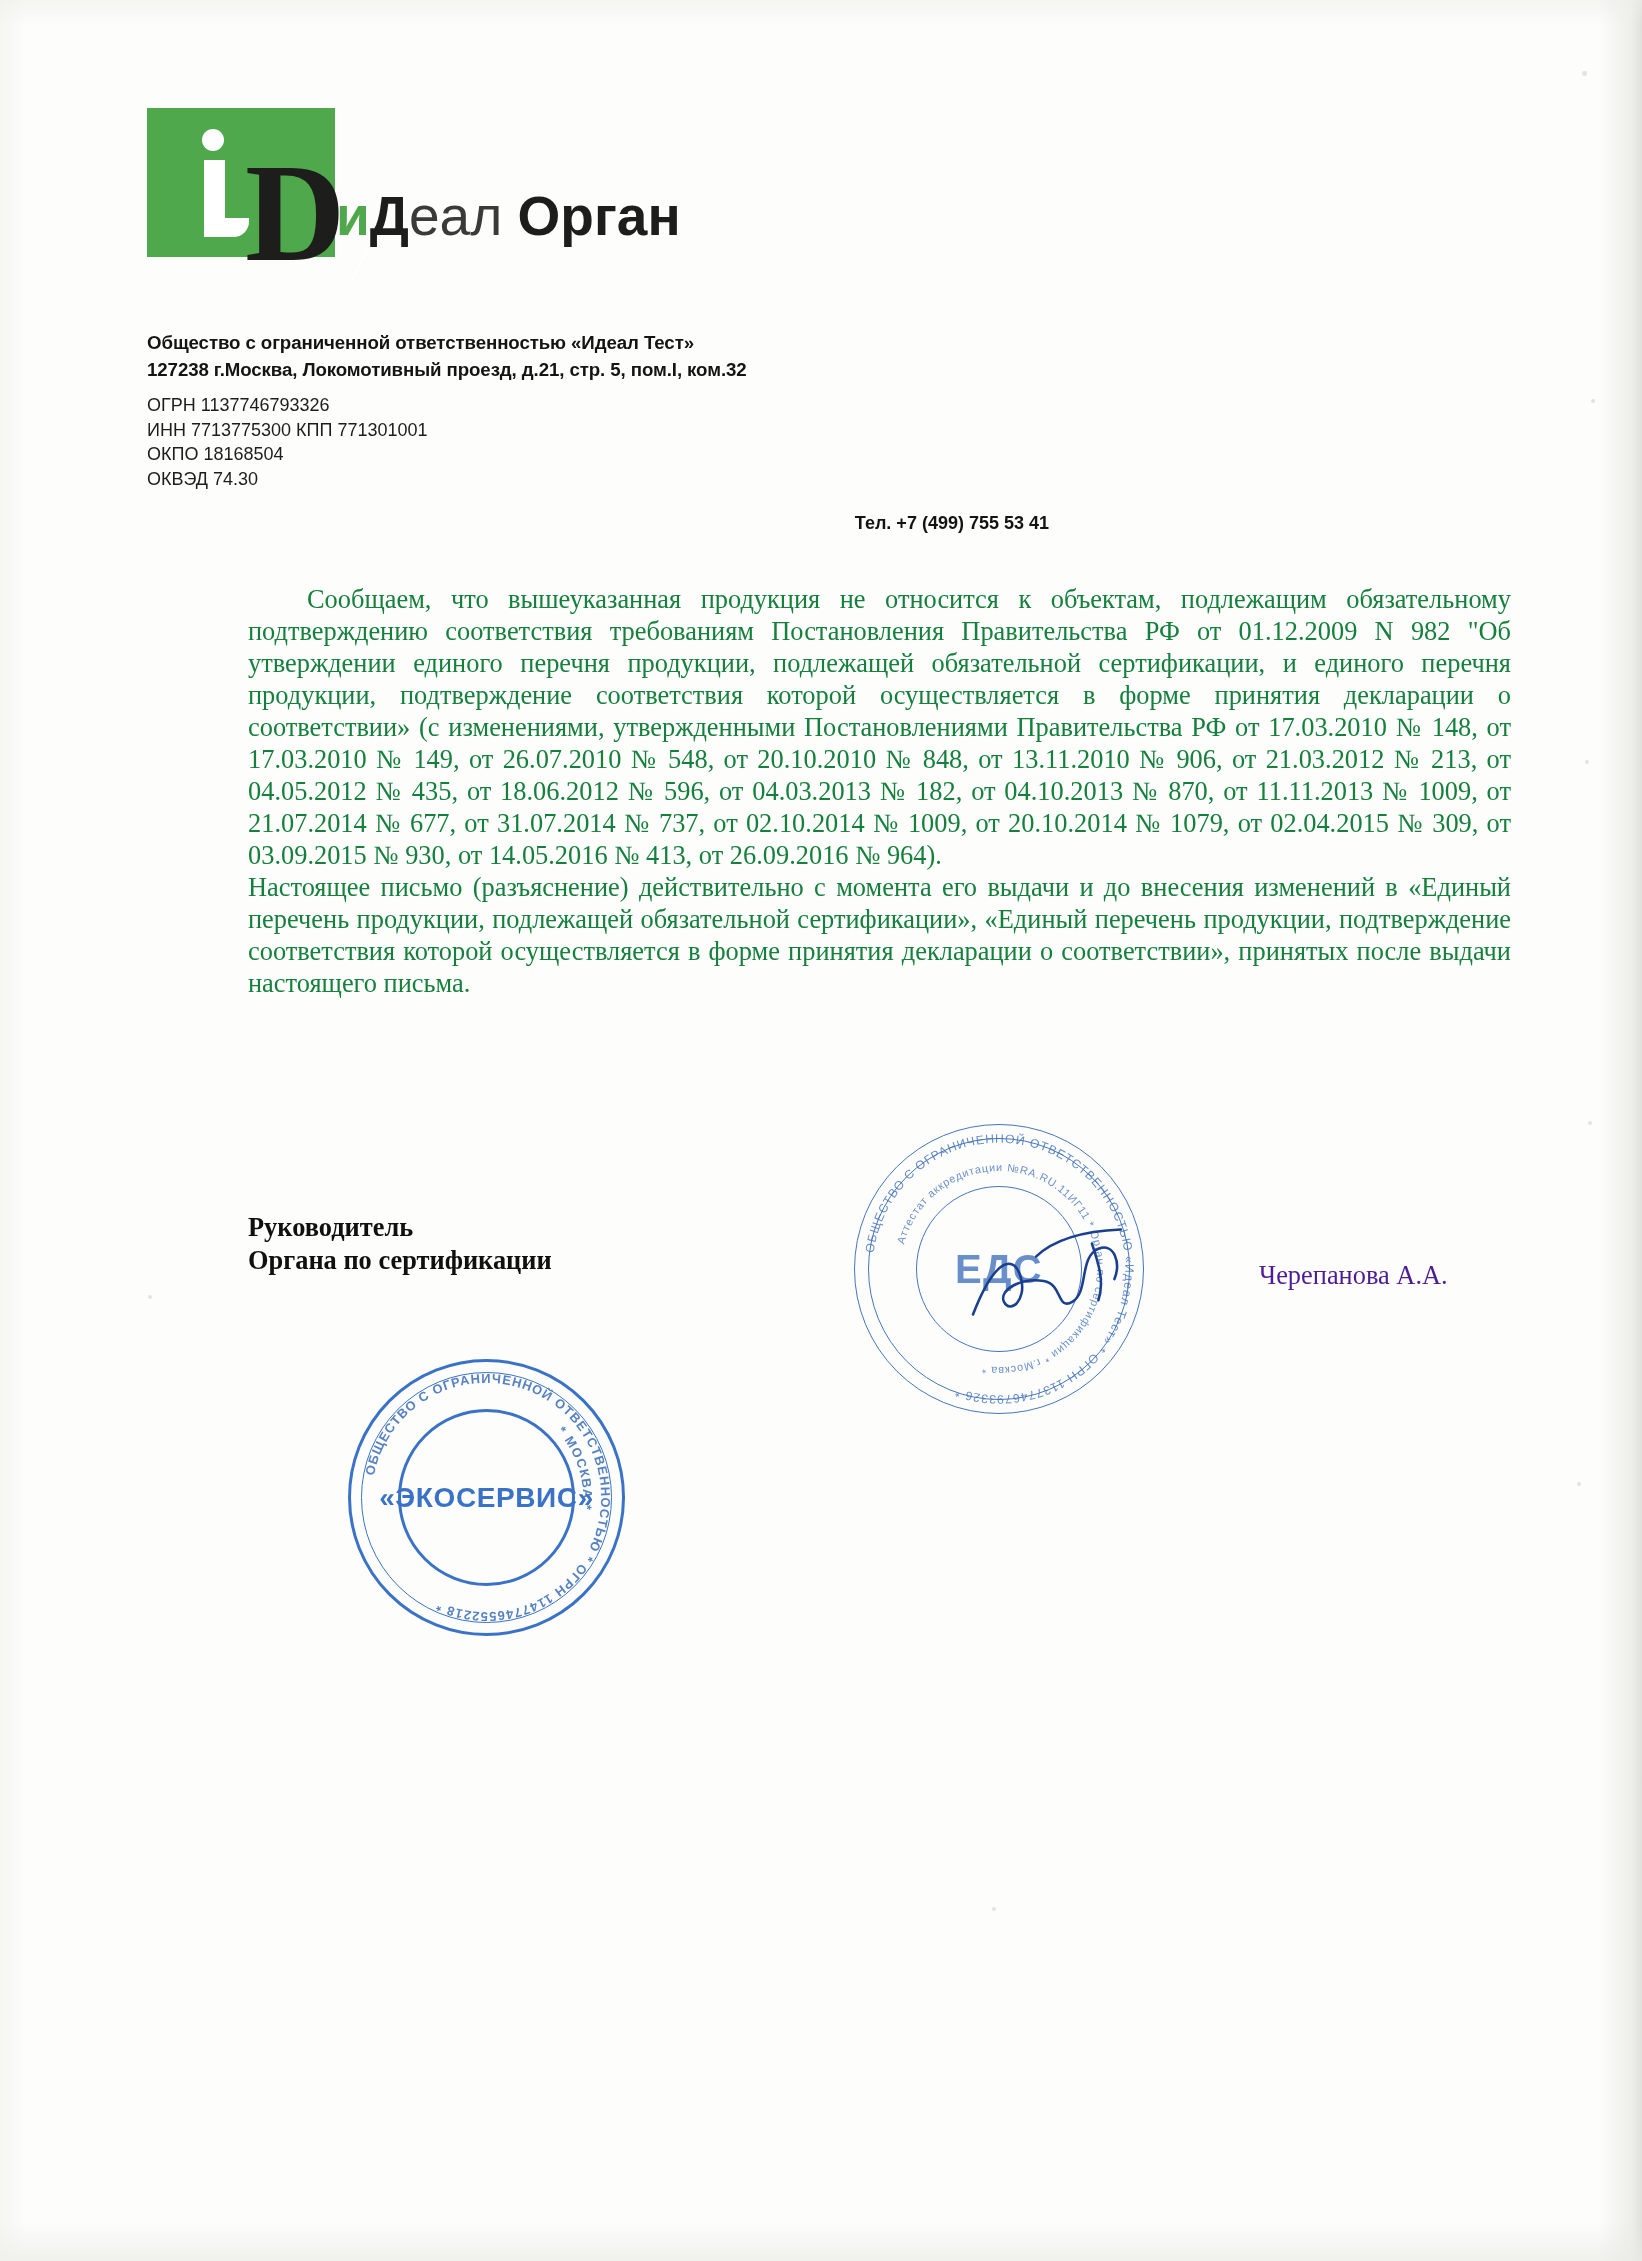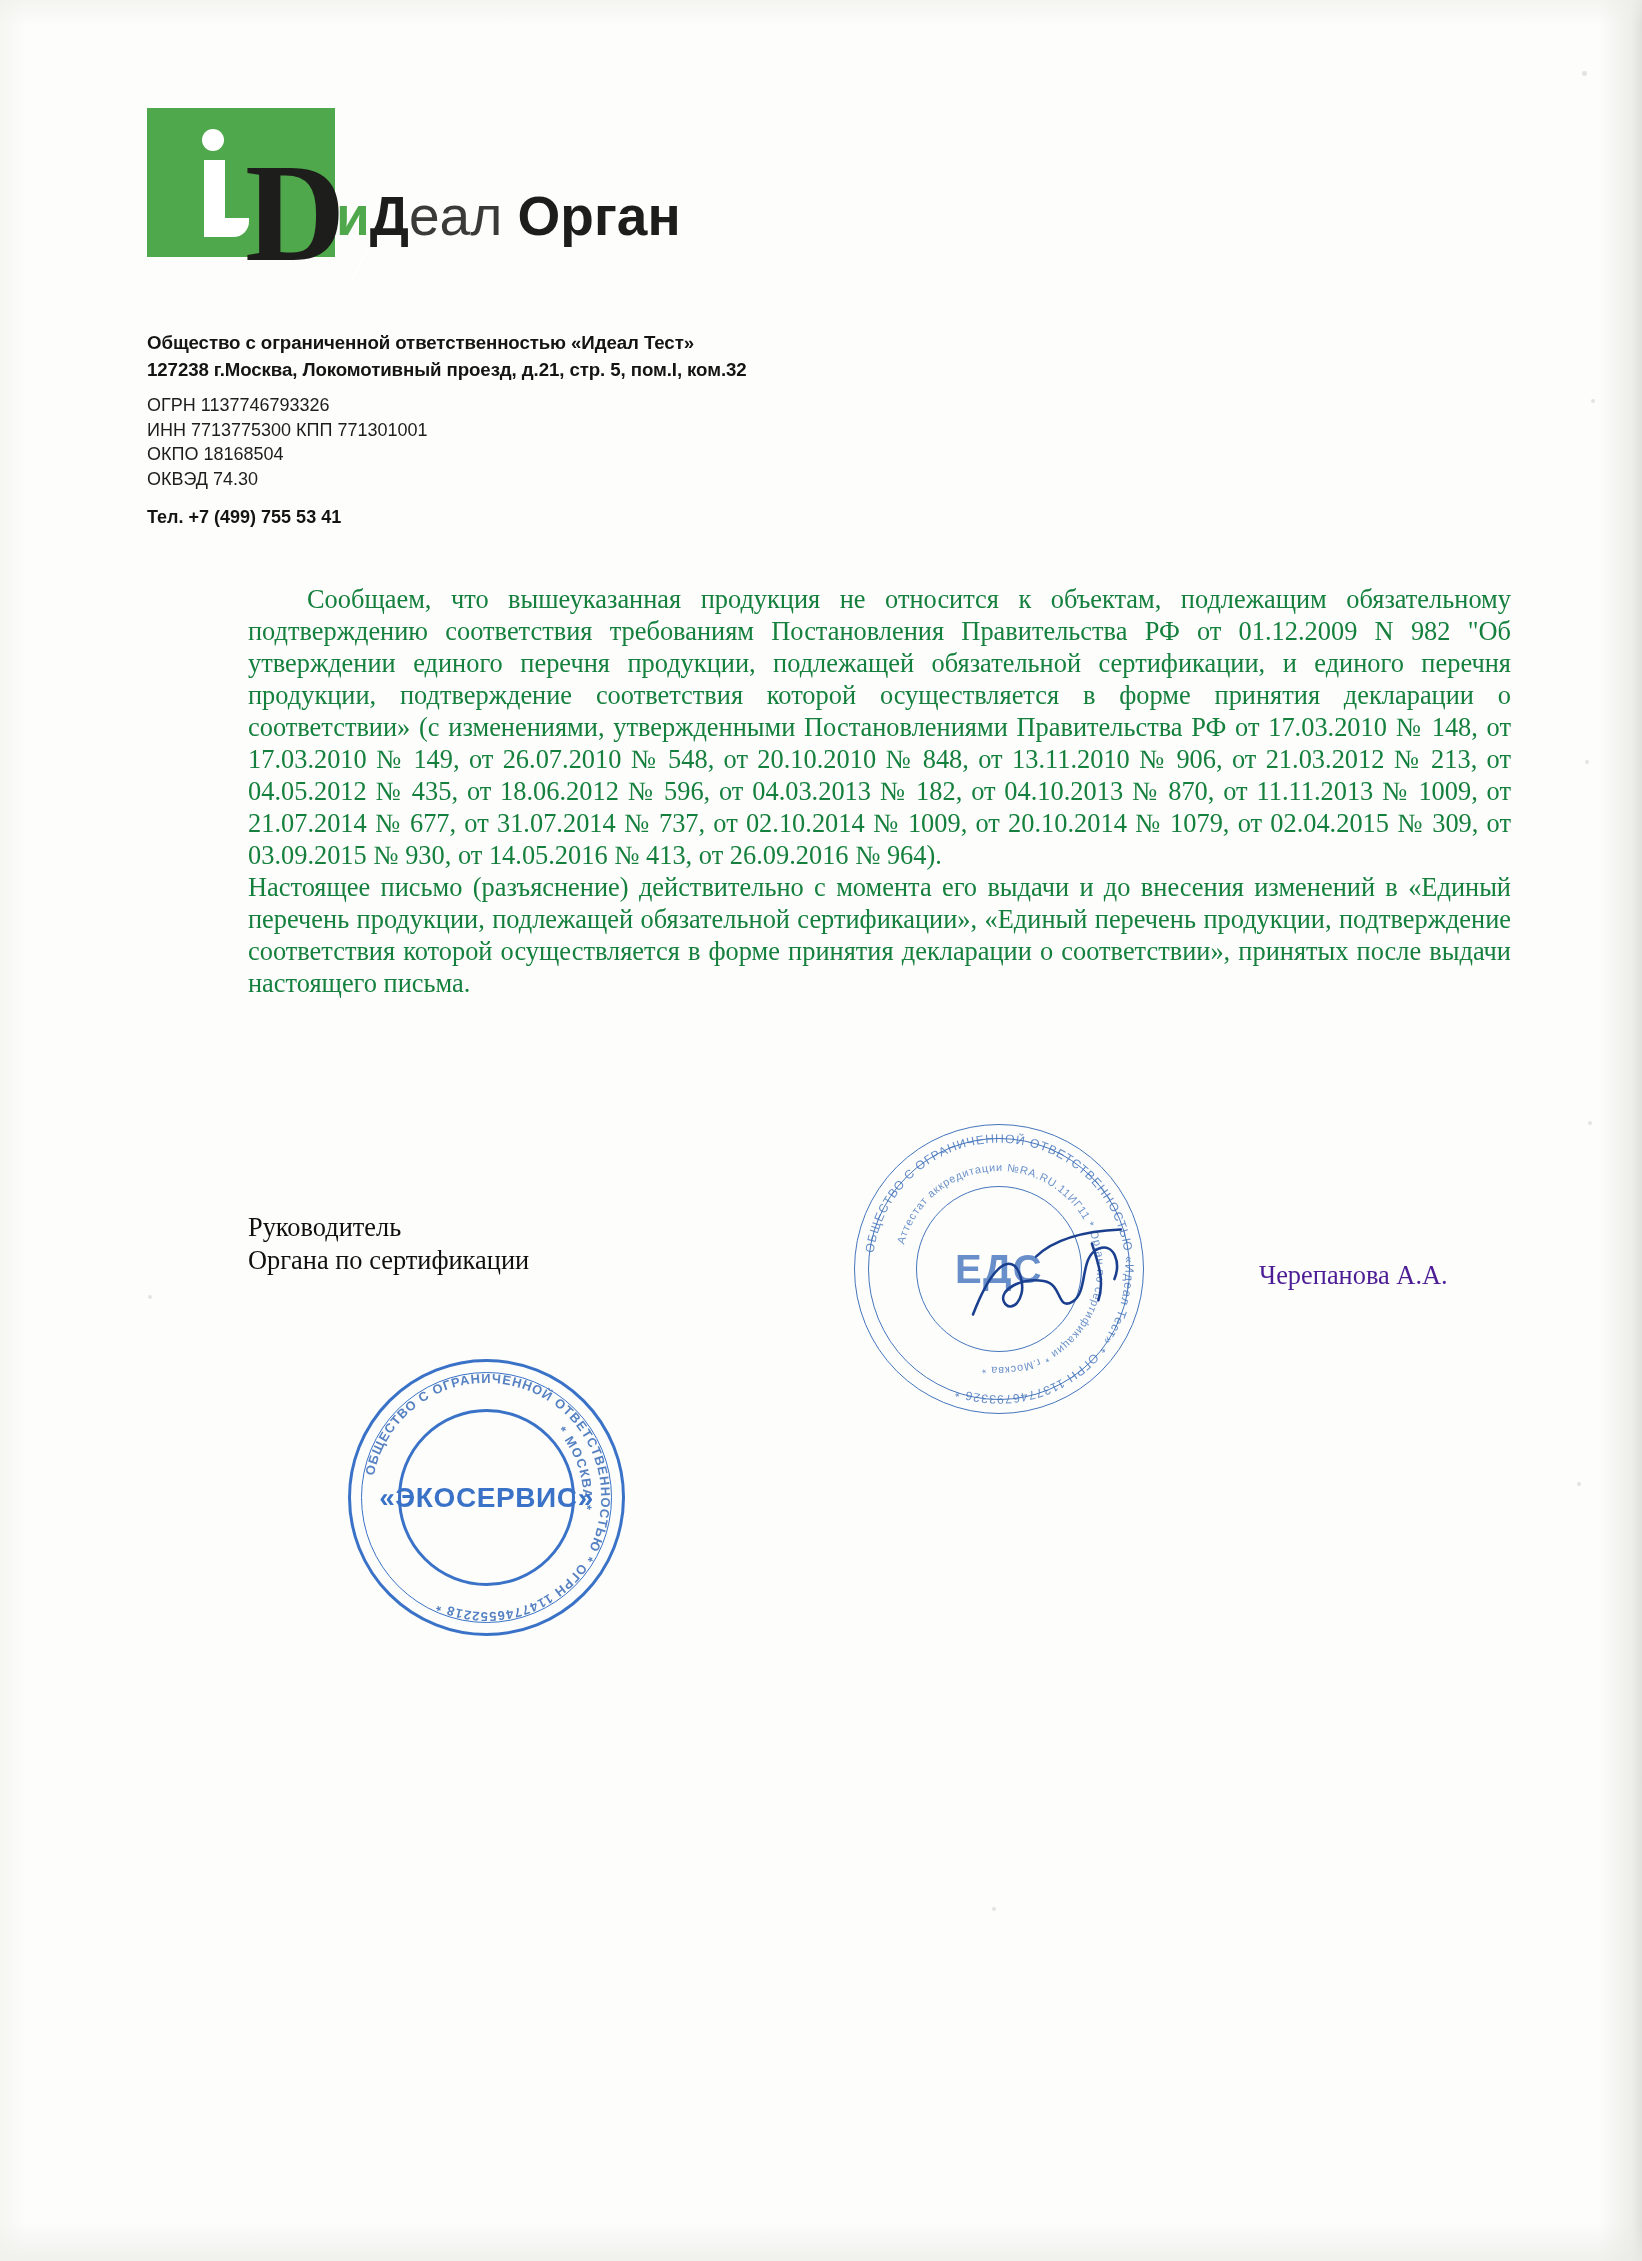--- a/index.html
+++ b/index.html
@@ -157,25 +157,26 @@
     margin-bottom: 10.3px;
   }
   .company-reg {
     font-size: 18px;
     line-height: 24.5px;
     font-weight: 400;
     color: #1d1d1b;
     letter-spacing: 0px;
   }
   .company-phone {
-    margin-top: 14px;
+    margin-top: 20px;
     font-size: 18px;
     line-height: 24.5px;
     font-weight: 600;
     color: #141414;
+    text-align: right;
   }
 
   
   .body-block {
     position: absolute;
     left: 248px;
     top: 583px;
     width: 1263px;
     font-family: "Liberation Serif", serif;
     font-size: 26.4px;
@@ -192,20 +193,21 @@
 
   
   .sign-left {
     position: absolute;
     left: 248px;
     top: 1211px;
     font-family: "Liberation Serif", serif;
     font-size: 26.4px;
     line-height: 33px;
     color: #101010;
+    font-weight: bold;
   }
   .sign-right {
     position: absolute;
     left: 1259px;
     top: 1259px;
     font-family: Liberation Serif, serif;
     font-size: 26.4px;
     line-height: 33px;
     color: #4c1d95;
     white-space: nowrap;

